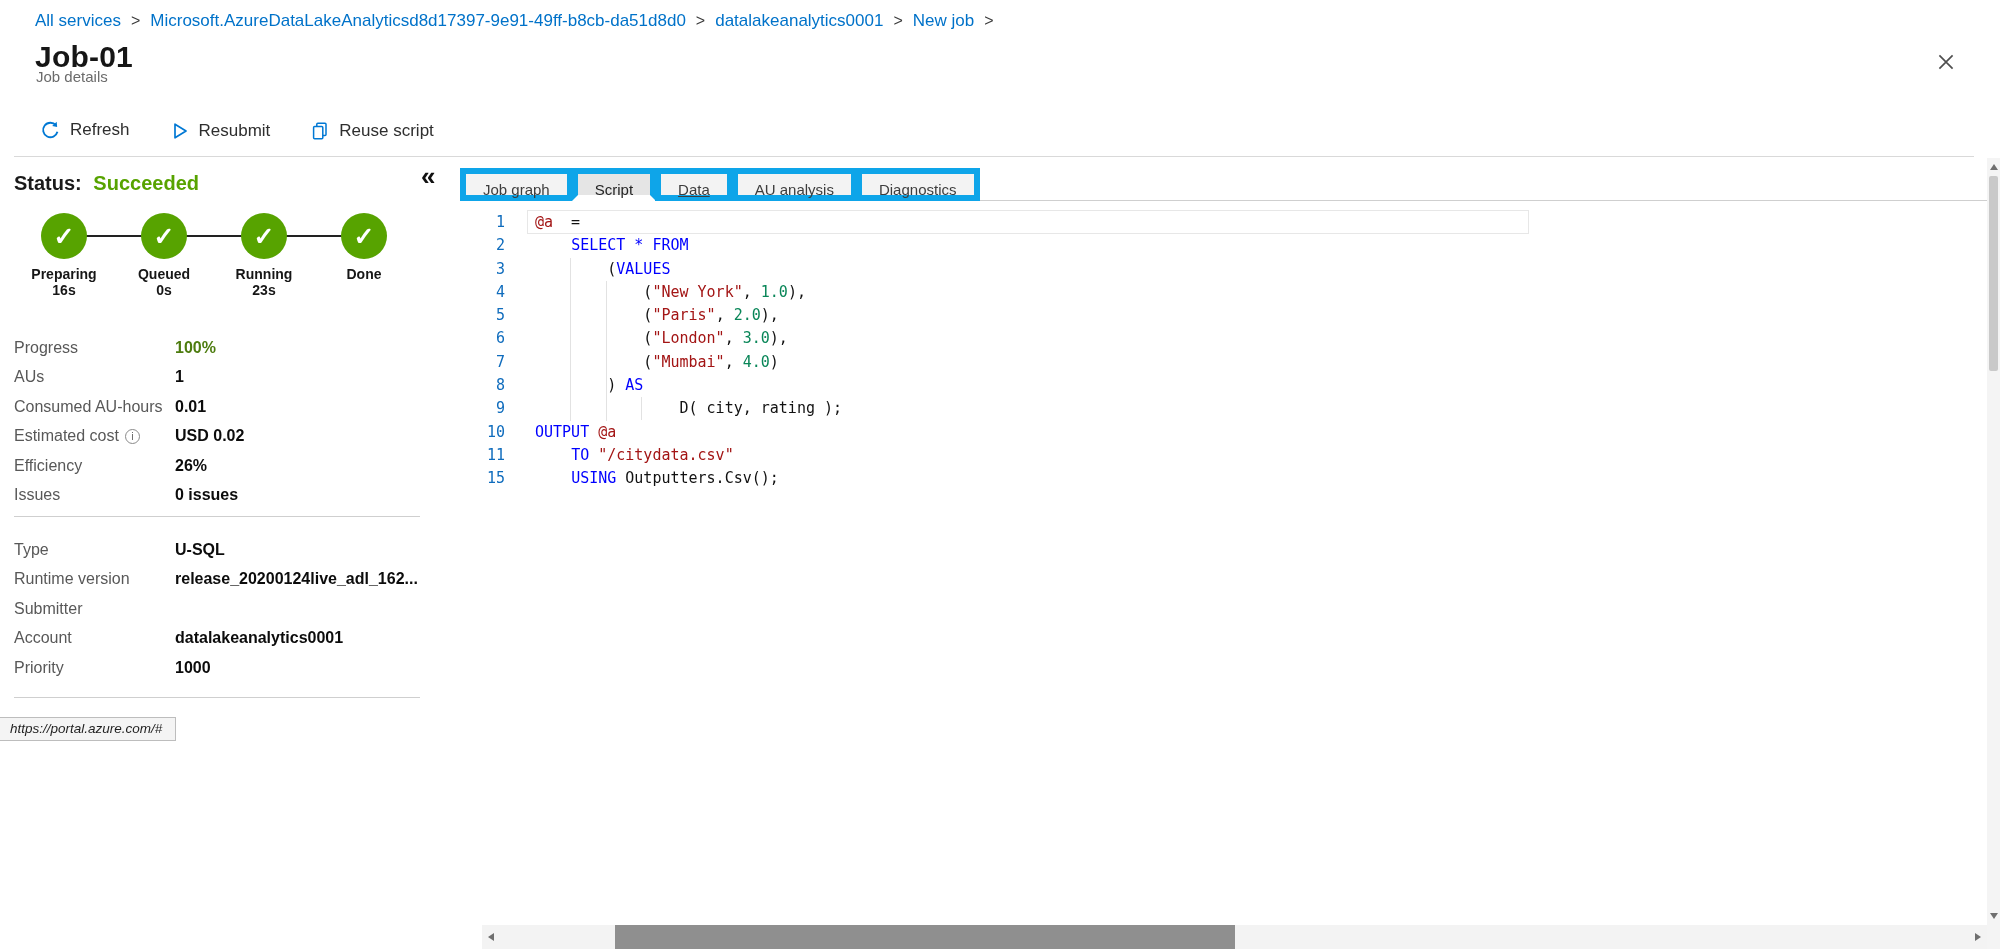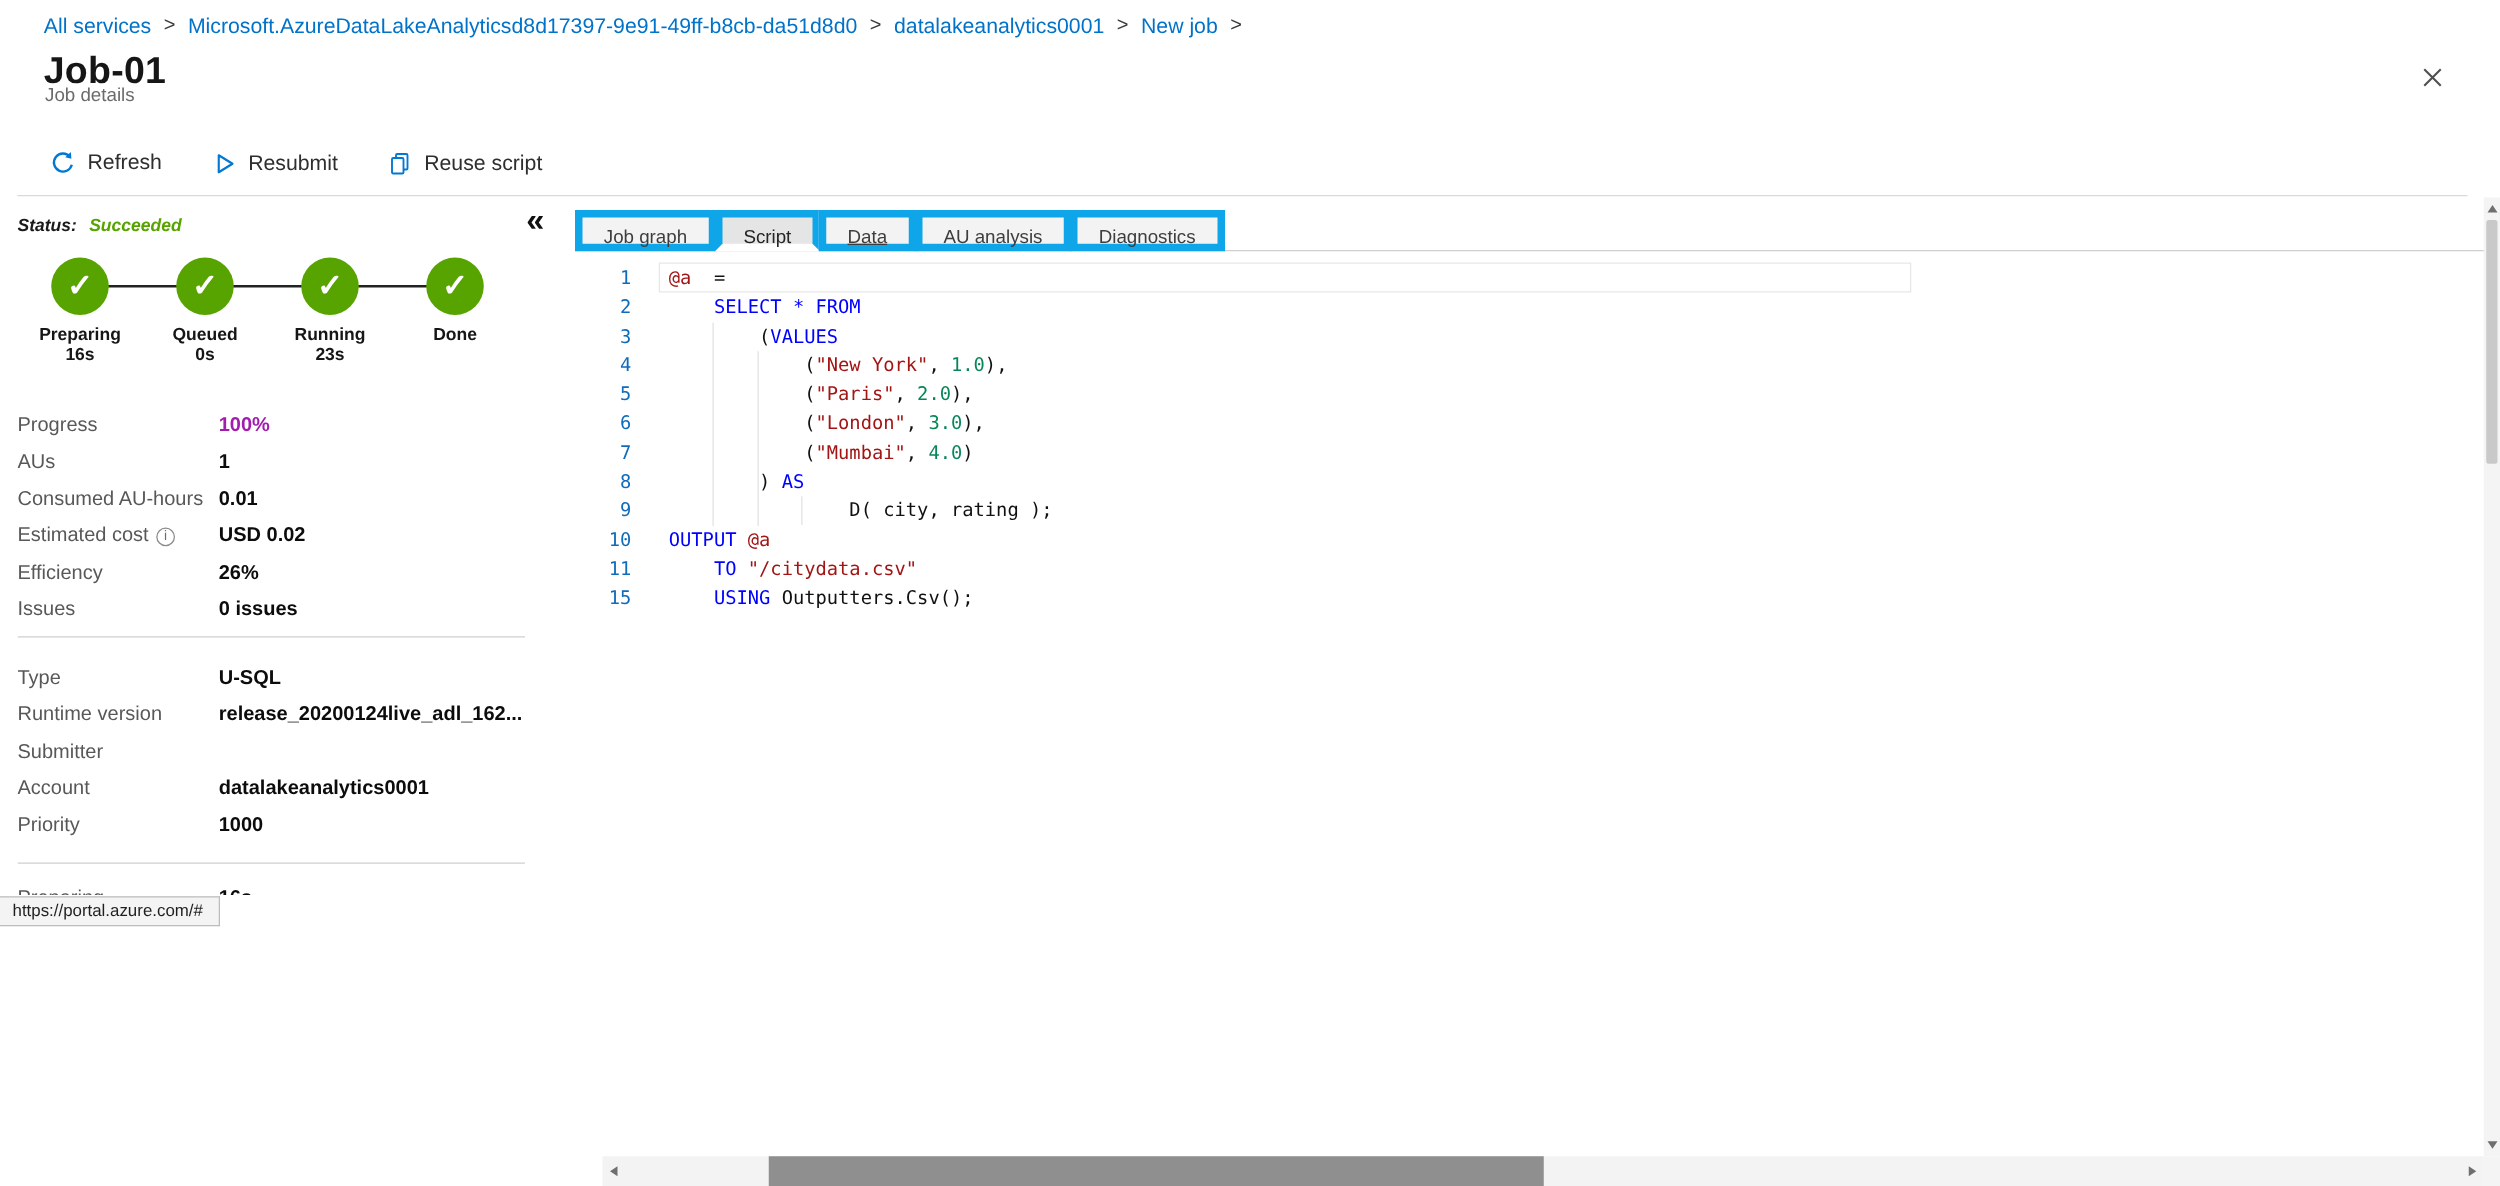--- a/index.html
+++ b/index.html
@@ -16,36 +16,36 @@
   .page-title { position:absolute; left:35px; top:40px; font-size:30px; font-weight:700; color:#161616; letter-spacing:.2px; }
   .page-subtitle { position:absolute; left:36px; top:68px; font-size:15px; color:#6b6b6b; }
   .close-btn { position:absolute; right:42px; top:50px; width:24px; height:24px; cursor:pointer; }
   
   .toolbar { position:absolute; left:40px; top:120px; display:flex; align-items:center; gap:40px; }
   .tb-btn { display:flex; align-items:flex-start; gap:9px; font-size:17px; color:#2e2e2e; cursor:pointer; }
   .tb-btn svg { display:block; }
   .top-divider { position:absolute; left:14px; right:26px; top:156px; border-top:1px solid #d9d9d9; }
   
   .left-panel { position:absolute; left:14px; top:168px; width:406px; height:548px; overflow:hidden; }
-  .status-line { margin-top:4px; font-size:14px;font-style:italic; }
+  .status-line { margin-top:4px; font-size:20px; }
   .status-label { font-weight:600; color:#1a1a1a; }
   .status-value { font-weight:700; color:#57a300; margin-left:6px; }
   .collapse-btn { position:absolute; left:421px; top:163px; font-size:26px; font-weight:700; color:#111; cursor:pointer; line-height:1; }
   .stepper { position:relative; margin-top:18px; width:400px; display:flex; }
   .stepper-line { position:absolute; top:22px; left:50px; width:300px; border-top:2px solid #222; }
   .step { width:100px; display:flex; flex-direction:column; align-items:center; }
   .step-circle { position:relative; z-index:1; width:46px; height:46px; border-radius:50%; background:#57a300; color:#fff;
                  display:flex; align-items:center; justify-content:center; font-size:25px; font-weight:700; }
   .step-name { margin-top:7px; font-size:14px; font-weight:700; color:#161616; }
   .step-time { font-size:14px; font-weight:700; color:#161616; line-height:17px; }
   .prop-section { margin-top:28px; }
   .prop-row { display:flex; align-items:flex-end; height:29.5px; }
   .prop-label { width:161px; flex:none; font-size:16px; color:#585858; display:flex; align-items:center; gap:6px; }
   .prop-value { font-size:16px; font-weight:700; color:#0c0c0c; }
-  .prop-value.green { color:#a21caf; }
+  .prop-value.green { color:#4d7c0f; }
   .info-icon { display:inline-flex; align-items:center; justify-content:center; width:15px; height:15px; border:1px solid #8a8a8a;
                border-radius:50%; font-size:11px; color:#6a6a6a; font-weight:400; cursor:pointer; }
   .panel-divider { border-top:1px solid #cfcfcf; margin-top:12px; }
   .sec2 { margin-top:12px; }
   .sec3 { margin-top:8px; }
   .divider-late { margin-top:20px; }
   
   .right-panel { position:absolute; left:460px; top:168px; width:1528px; height:757px; }
   .tab-bar { display:flex; height:33px; border-bottom:1px solid #cfcfcf; }
   .tab { height:33px; line-height:31px; padding:0 17px; font-size:15px; color:#3d3d3d; background:#f3f3f3;
@@ -77,21 +77,21 @@
   .h-scrollbar { position:absolute; left:0; right:13px; bottom:0; height:24px; background:#fff; }
   .h-track { position:absolute; left:482px; right:0; top:0; bottom:0; background:#f3f3f3; }
   .h-thumb { position:absolute; left:133px; width:620px; top:0; bottom:0; background:#8f8f8f; }
   .arr-left { position:absolute; left:6px; top:50%; transform:translateY(-50%); width:0; height:0;
               border-top:4px solid transparent; border-bottom:4px solid transparent; border-right:6px solid #6f6f6f; }
   .arr-right { position:absolute; right:6px; top:50%; transform:translateY(-50%); width:0; height:0;
                border-top:4px solid transparent; border-bottom:4px solid transparent; border-left:6px solid #6f6f6f; }
   .sb-corner { position:absolute; right:0; bottom:0; width:13px; height:24px; background:#f4f4f4; }
   
   .status-tooltip { position:absolute; left:0; top:717px; background:#f4f4f4; border:1px solid #bdbdbd; border-left:none;
-                    padding:3px 13px 4px 10px; font-size:13.5px; color:#1f1f1f; }
+                    padding:3px 13px 4px 10px; font-size:13.5px; color:#1f1f1f;font-style:italic; }
 </style>
 </head>
 <body>
 
 <div class="page">
 
   <div class="breadcrumb">
     <span class="crumb">All services</span>
     <span class="crumb-sep">&gt;</span>
     <span class="crumb">Microsoft.AzureDataLakeAnalyticsd8d17397-9e91-49ff-b8cb-da51d8d0</span>

